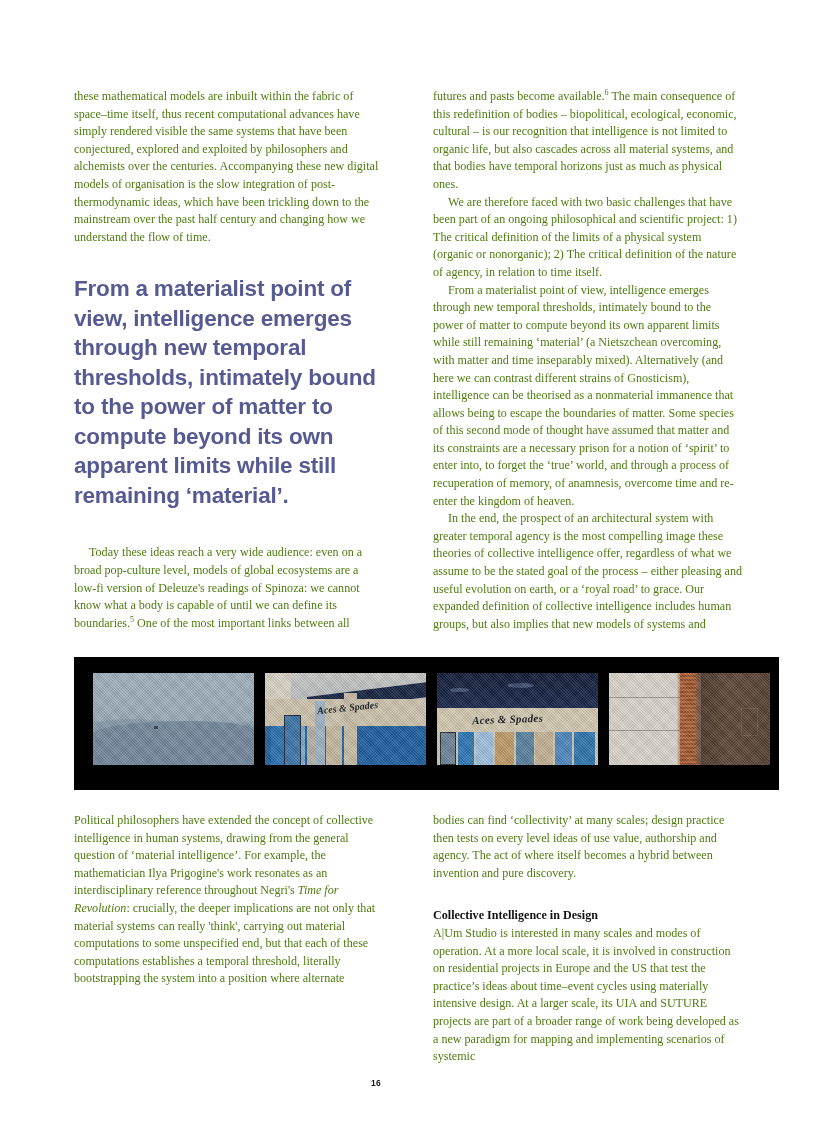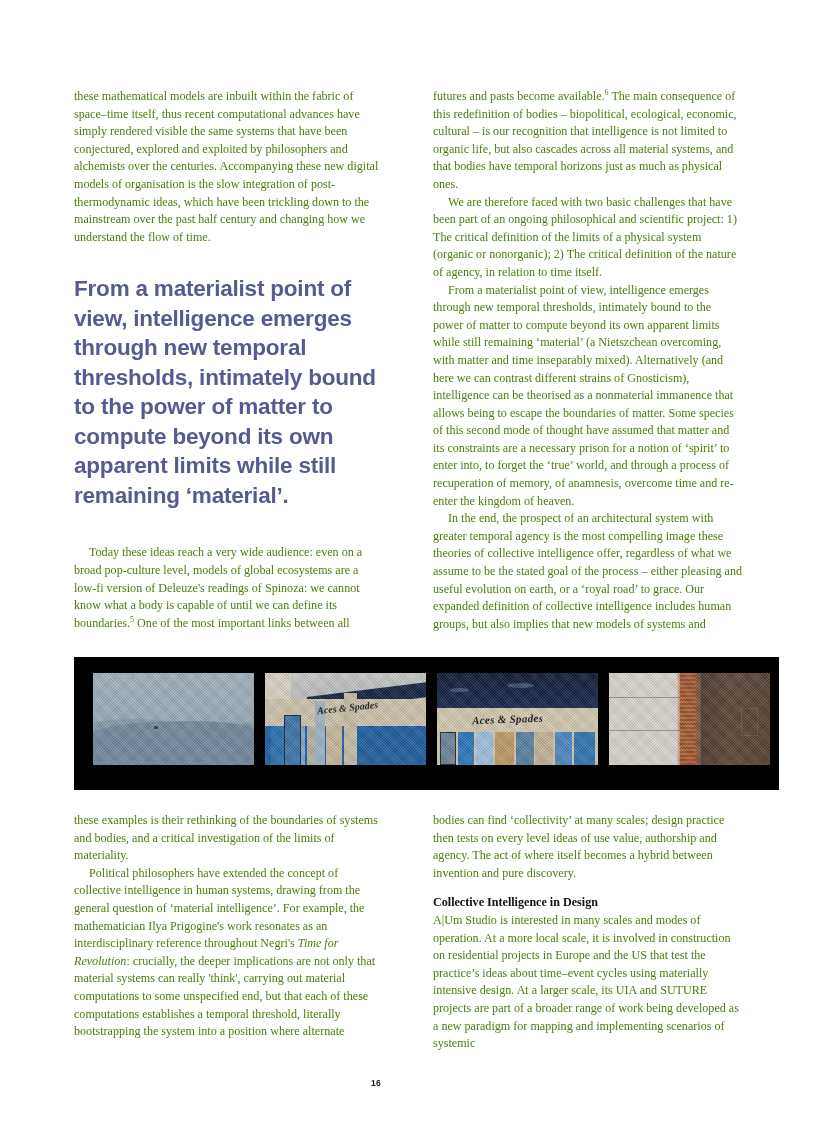--- a/index.html
+++ b/index.html
@@ -80,21 +80,21 @@
 
   
   .subhead {
     margin: 0;
     font-family: "Liberation Serif", "DejaVu Serif", serif;
     font-weight: bold;
     font-size: 12.1px;
     line-height: 17.6px;
     color: #111;
   }
-  .subhead-wrap { margin-top: 12px; }
+  .subhead-wrap { margin-top: 25px; }
 
   
   .imagestrip {
     position: absolute;
     left: 74px;
     top: 657px;
     width: 705px;
     height: 133px;
     background: #000000;
     box-sizing: border-box;
@@ -380,21 +380,20 @@
         <div class="dark"></div>
         <div class="mark"></div>
       </div>
 
     </div>
   </div>
 
   <div class="cols cols-bottom">
 
     <div class="col">
-      <p class="body no-indent">these examples is their rethinking of the boundaries of systems and bodies, and a critical investigation of the limits of materiality.</p>
 
       <p class="body"><span>Political philosophers have extended the concept of collective intelligence in human systems, drawing from the general question of ‘material intelligence’. For example, the mathematician Ilya Prigogine's work resonates as an interdisciplinary reference throughout Negri's </span><i class="title">Time for Revolution</i><span>: crucially, the deeper implications are not only that material systems can really 'think', carrying out material computations to some unspecified end, but that each of these computations establishes a temporal threshold, literally bootstrapping the system into a position where alternate</span></p>
     </div>
 
     <div class="col">
       <p class="body no-indent">bodies can find ‘collectivity’ at many scales; design practice then tests on every level ideas of use value, authorship and agency. The act of where itself becomes a hybrid between invention and pure discovery.</p>
 
       <div class="subhead-wrap">
         <p class="subhead">Collective Intelligence in Design</p>
         <p class="body no-indent">A|Um Studio is interested in many scales and modes of operation. At a more local scale, it is involved in construction on residential projects in Europe and the US that test the practice’s ideas about time–event cycles using materially intensive design. At a larger scale, its UIA and SUTURE projects are part of a broader range of work being developed as a new paradigm for mapping and implementing scenarios of systemic</p>

